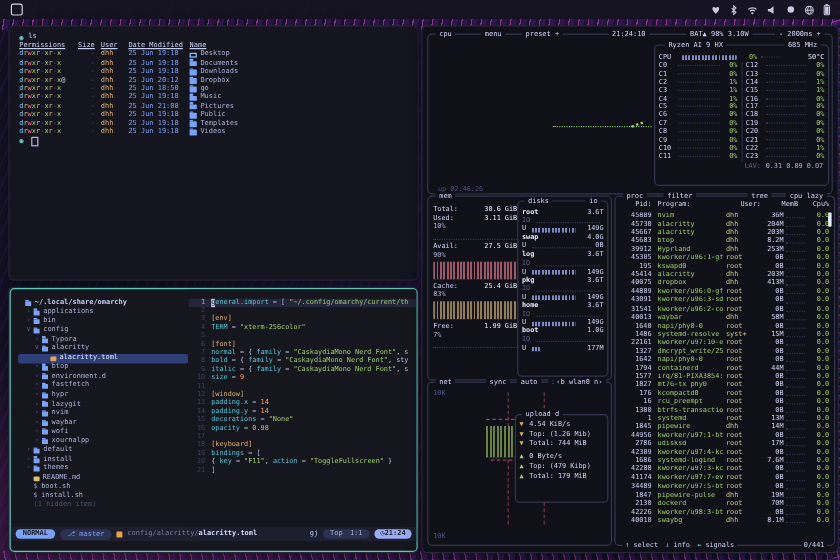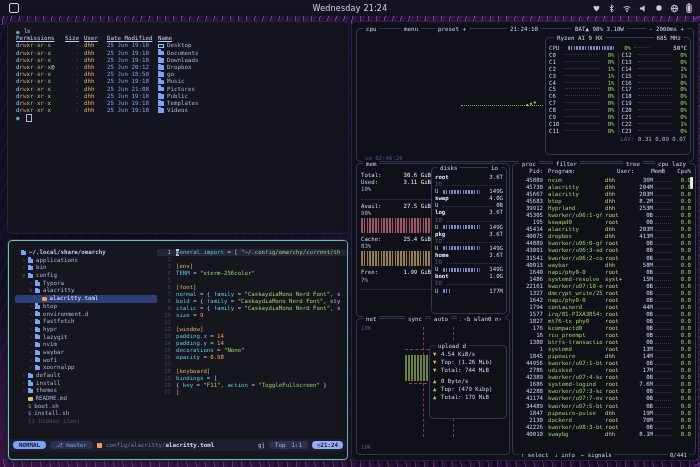--- a/index.html
+++ b/index.html
@@ -161,21 +161,20 @@
 
 <div id="screen">
   <div class="wallpaper">
     <div class="wp-band top"></div>
     <div class="wp-band bottom"></div>
     <div class="wp-edge-r"></div>
   </div>
 
   <div class="topbar">
     <div class="ws-ind"></div>
-    <div class="clock">Wednesday 21:24</div>
     <div class="tray">
       <span>
           <svg width="9" height="9" viewBox="0 0 10 10">
             <path d="M5 8.2 C1.2 5.4 1.2 2 3.2 2 C4.3 2 5 3 5 3 C5 3 5.7 2 6.8 2 C8.8 2 8.8 5.4 5 8.2 Z" fill="#c9cbe0"></path>
           </svg>
         </span>
       <span>
           <svg width="7" height="9" viewBox="0 0 7 10">
             <path d="M1.5 3 L5.5 7 L3.5 9 L3.5 1 L5.5 3 L1.5 7" stroke="#c9cbe0" stroke-width="1" fill="none"></path>
           </svg>

